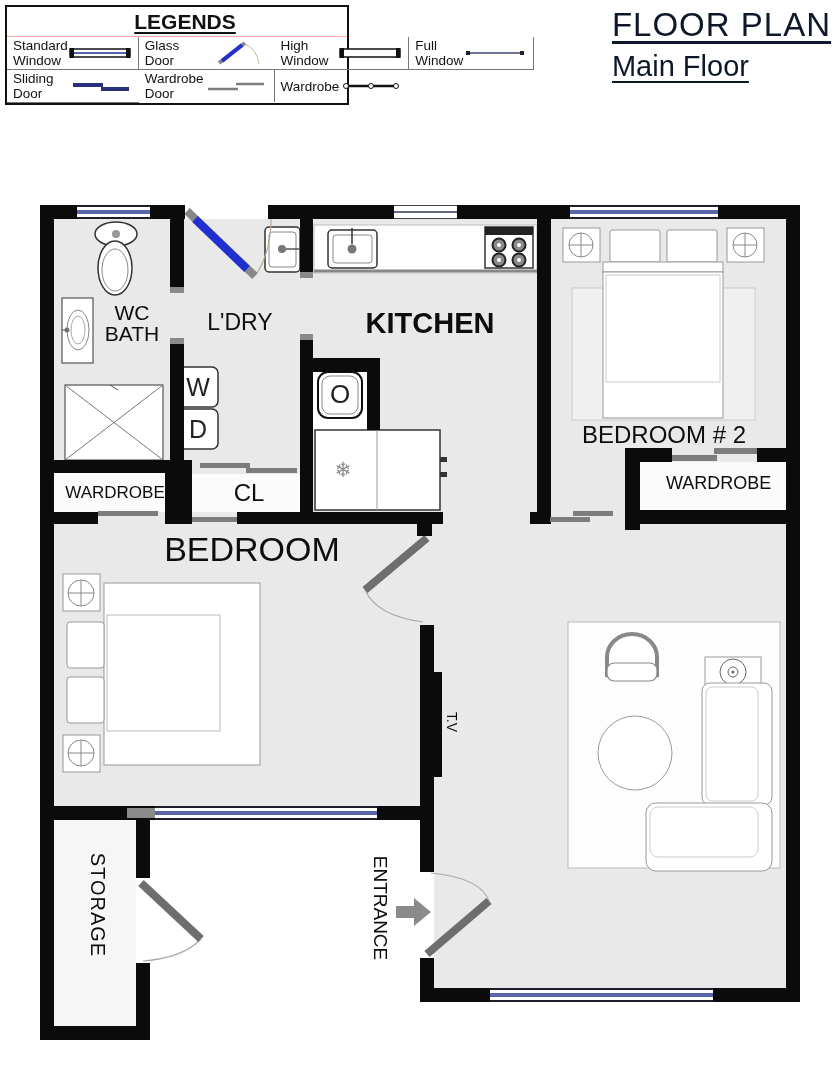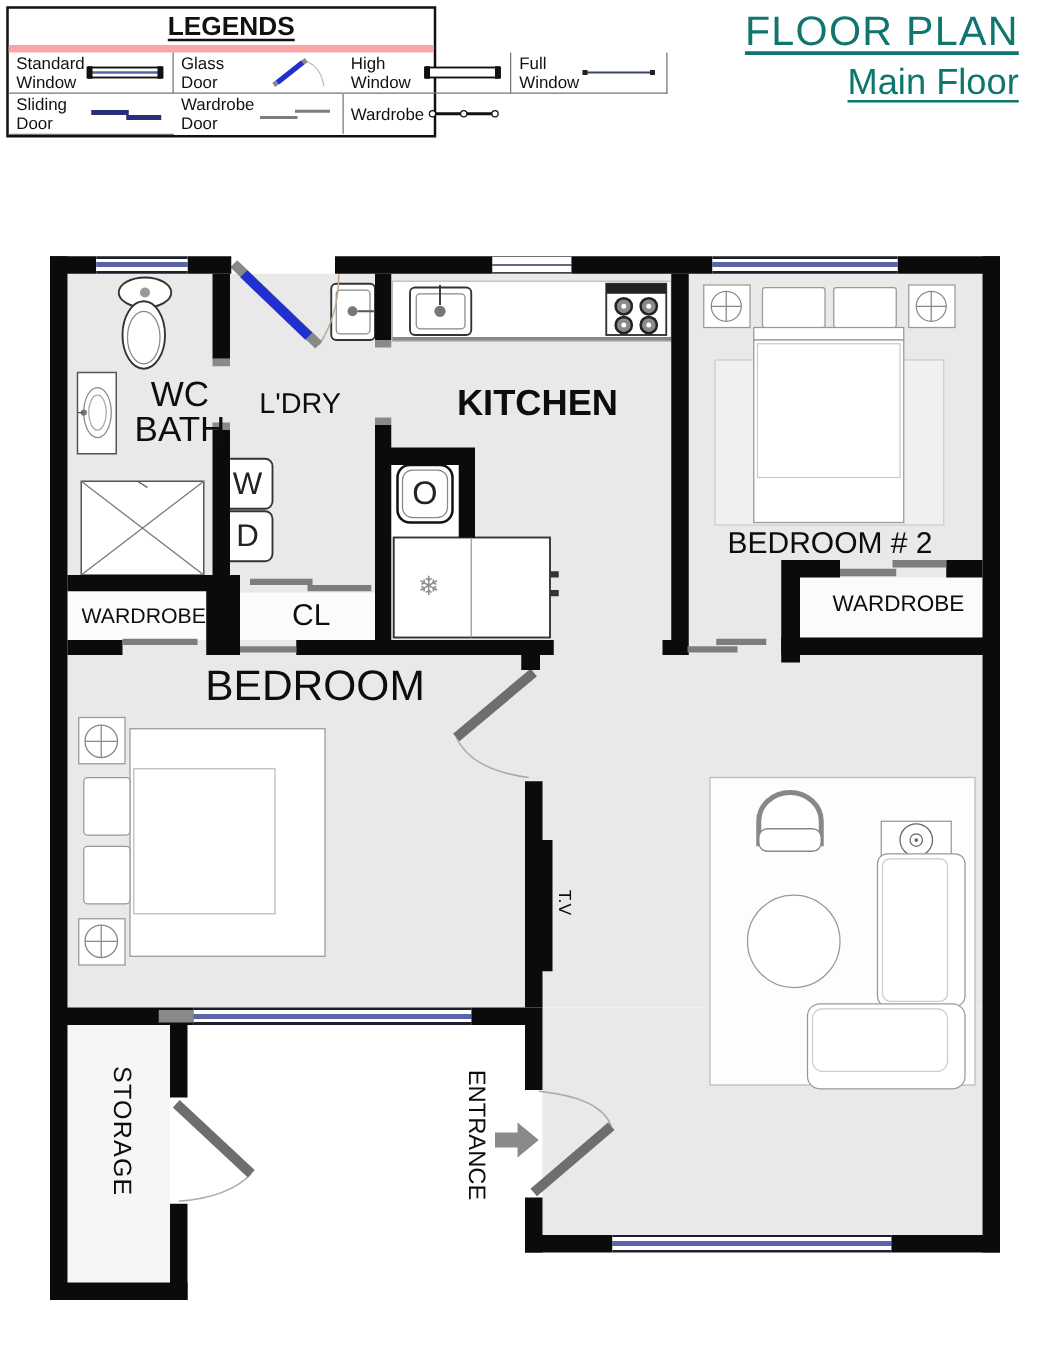--- a/index.html
+++ b/index.html
@@ -1,27 +1,27 @@
 <!DOCTYPE html>
 <html><head>
 <meta charset="utf-8">
 <style>
   html,body{margin:0;padding:0;background:#fff;}
   .page{position:relative;width:839px;height:1080px;background:#fff;overflow:hidden;
         font-family:"Liberation Sans","DejaVu Sans",sans-serif;color:#111;}
 
   
-  .title-block{position:absolute;top:6px;right:24px;text-align:right;color:#0f766e;}
+  .title-block{position:absolute;top:6px;right:8px;color:#0f172a;}
   .title-line1{font-size:33px;letter-spacing:1px;text-decoration:underline;text-underline-offset:5px;}
   .title-line2{font-size:29px;margin-top:6px;text-decoration:underline;text-underline-offset:5px;}
 
   
   .legend{position:absolute;left:5px;top:5px;width:340px;border:2px solid #111;background:#fff;}
   .legend-title{font-size:21px;font-weight:bold;text-align:center;padding:3px 0 2px 16px;
-                text-decoration:underline;text-underline-offset:3px;border-bottom:6px solid #fca5a5;}
+                text-decoration:underline;text-underline-offset:3px;border-bottom:1px solid #fca5a5;}
   .legend-grid{display:grid;grid-template-columns:1fr 1fr 1fr 1fr;}
   .legend-cell{display:flex;align-items:center;justify-content:space-between;
                height:32px;padding:0 6px;border-bottom:1px solid #777;font-size:13.5px;}
   .legend-cell.left{border-right:1px solid #777;}
   .legend-cell:nth-last-child(-n+2){border-bottom:none;}
   .legend-cell svg{flex:0 0 auto;}
 
   
   .plan{position:absolute;left:40px;top:205px;width:760px;height:835px;}
   .floor{position:absolute;background:#e9e9e9;}
@@ -320,21 +320,21 @@
 
     <div class="bar" style="left:58px;top:306px;width:60px;height:5px;"></div>
     <div class="bar" style="left:152px;top:312px;width:45px;height:5px;"></div>
     <div class="bar" style="left:160px;top:258px;width:50px;height:5px;"></div>
     <div class="bar" style="left:206px;top:263px;width:51px;height:5px;"></div>
     <div class="bar" style="left:533px;top:306px;width:40px;height:5px;"></div>
     <div class="bar" style="left:510px;top:312px;width:40px;height:5px;"></div>
     <div class="bar" style="left:674px;top:243px;width:43px;height:6px;"></div>
     <div class="bar" style="left:632px;top:250px;width:45px;height:6px;"></div>
 
-    <div class="room-label" style="left:52px;top:97px;width:80px;font-size:28px;line-height:1.0;padding-left:12px;">
+    <div class="room-label" style="left:52px;top:97px;width:80px;font-size:21px;line-height:1.0;">
       <div>WC</div>
       <div>BATH</div>
     </div>
     <div class="room-label" style="left:160px;top:104px;width:80px;font-size:23px;">L'DRY</div>
     <div class="room-label" style="left:310px;top:102px;width:160px;font-size:29px;font-weight:bold;">KITCHEN</div>
     <div class="room-label" style="left:542px;top:216px;width:160px;font-size:24px;">BEDROOM # 2</div>
     <div class="room-label" style="left:626px;top:268px;width:100px;font-size:18px;">WARDROBE</div>
     <div class="room-label" style="left:22px;top:278px;width:106px;font-size:17px;">WARDROBE</div>
     <div class="room-label" style="left:184px;top:274px;width:50px;font-size:24px;">CL</div>
     <div class="room-label" style="left:112px;top:325px;width:200px;font-size:34px;">BEDROOM</div>

